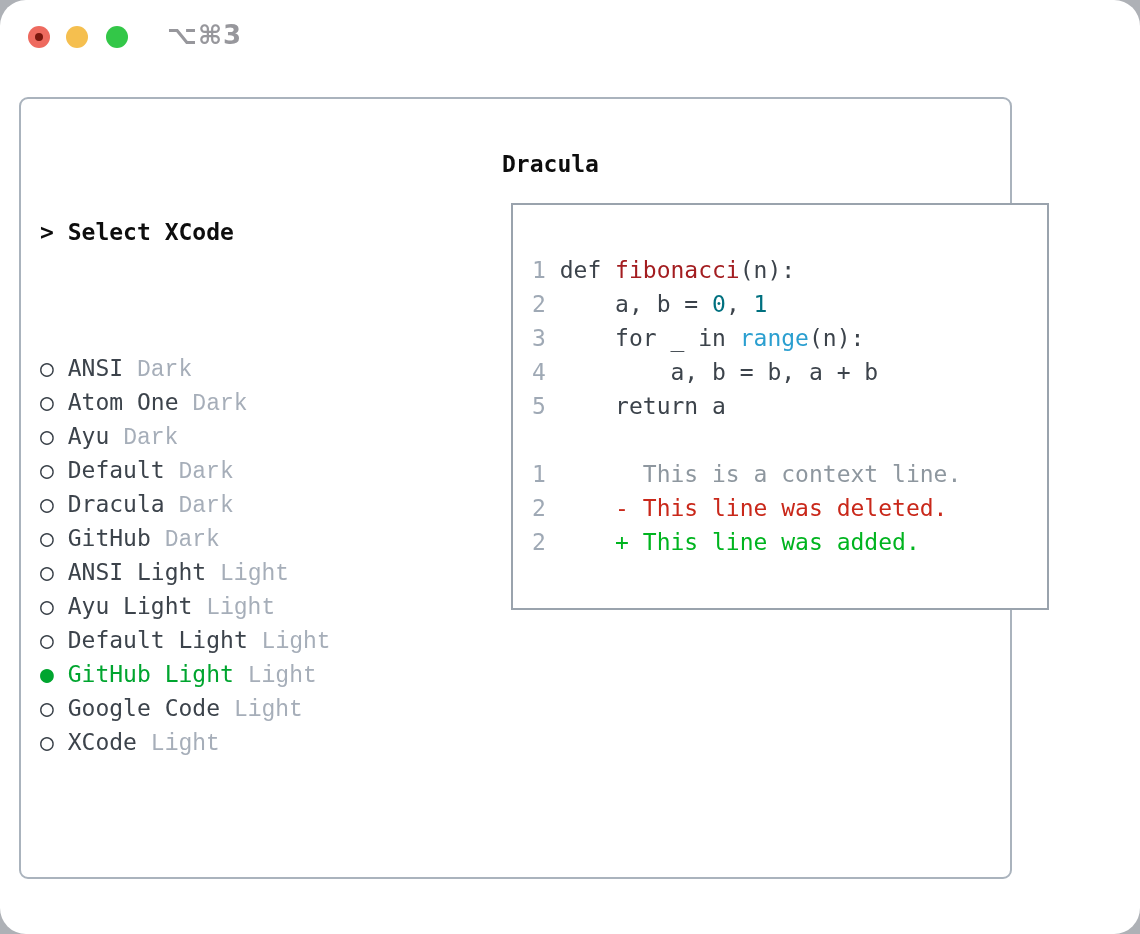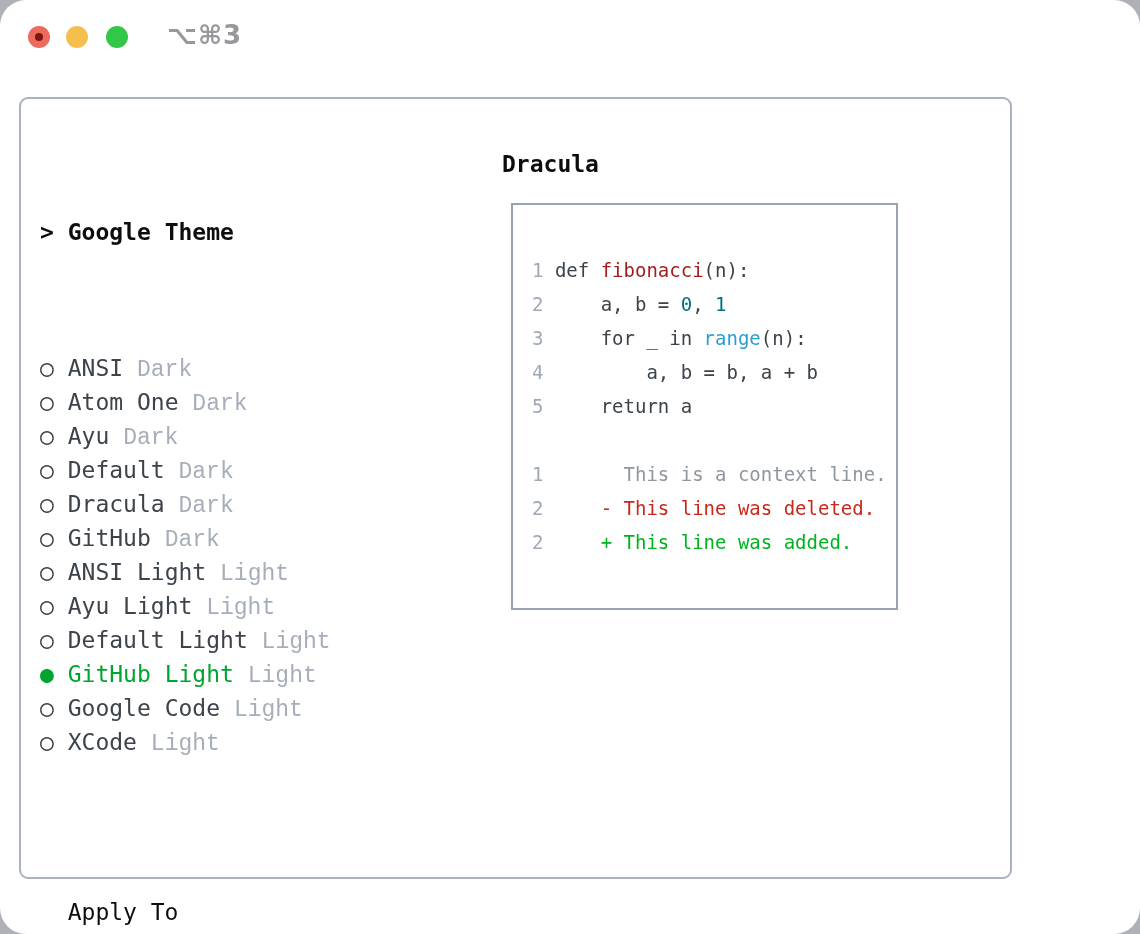--- a/index.html
+++ b/index.html
@@ -50,26 +50,26 @@
   .item .bullet{color:var(--text-dark);}
   .item.selected .bullet,.item.selected .name{color:var(--accent-green);}
   .apply-header{margin-top:34px;padding-left:2ch;color:var(--heading);}
   
   .preview-header{
     position:absolute;left:481px;top:48px;
     font-size:23px;line-height:34px;font-weight:bold;
     color:var(--heading);white-space:pre;
   }
   .preview-box{
-    position:absolute;left:490px;top:104px;width:387px;height:407px;
+    position:absolute;left:490px;top:104px;width:538px;height:407px;
     box-sizing:border-box;
     border:2px solid var(--preview-border);
     padding:48px 0 0 19px;
     background:#fff;
-    font-size:19px;line-height:34px;white-space:pre;
+    font-size:23px;line-height:34px;white-space:pre;
   }
   .cl{height:34px;}
   .c-lineno{color:var(--lineno);}
   .c-plain{color:var(--code-plain);}
   .c-func{color:var(--code-func);}
   .c-num{color:var(--code-number);}
   .c-call{color:var(--code-call);}
   .c-ctx{color:var(--diff-ctx);text-align:center;}
   .c-del{color:var(--diff-del);}
   .c-add{color:var(--diff-add);}
@@ -82,25 +82,24 @@
   <div class="titlebar">
     <span class="light light-close"></span>
     <span class="light light-min"></span>
     <span class="light light-zoom"></span>
     <span class="tb-title">⌥⌘3</span>
   </div>
 
   <div class="panel">
 
     <div class="left-col">
-      <div class="row header"><span>&gt;</span><span> </span><span>Google Theme</span></div>
+      <div class="row header"><span>&gt;</span><span> </span><span>Select XCode</span></div>
 
       <div><div class="row item"><span class="bullet">○</span> <span class="name">ANSI</span> <span class="variant">Dark</span></div><div class="row item"><span class="bullet">○</span> <span class="name">Atom One</span> <span class="variant">Dark</span></div><div class="row item"><span class="bullet">○</span> <span class="name">Ayu</span> <span class="variant">Dark</span></div><div class="row item"><span class="bullet">○</span> <span class="name">Default</span> <span class="variant">Dark</span></div><div class="row item"><span class="bullet">○</span> <span class="name">Dracula</span> <span class="variant">Dark</span></div><div class="row item"><span class="bullet">○</span> <span class="name">GitHub</span> <span class="variant">Dark</span></div><div class="row item"><span class="bullet">○</span> <span class="name">ANSI Light</span> <span class="variant">Light</span></div><div class="row item"><span class="bullet">○</span> <span class="name">Ayu Light</span> <span class="variant">Light</span></div><div class="row item"><span class="bullet">○</span> <span class="name">Default Light</span> <span class="variant">Light</span></div><div class="row item selected"><span class="bullet">●</span> <span class="name">GitHub Light</span> <span class="variant">Light</span></div><div class="row item"><span class="bullet">○</span> <span class="name">Google Code</span> <span class="variant">Light</span></div><div class="row item"><span class="bullet">○</span> <span class="name">XCode</span> <span class="variant">Light</span></div></div>
 
-      <div class="row apply-header">Apply To</div>
 
       
 
       
     </div>
 
     <div class="preview-header">Dracula</div>
 
     <div class="preview-box"><div class="cl"><span class="c-lineno">1 </span><span class="c-plain">def </span><span class="c-func">fibonacci</span><span class="c-plain">(n):</span></div><div class="cl"><span class="c-lineno">2 </span><span class="c-plain">    a, b = </span><span class="c-num">0</span><span class="c-plain">, </span><span class="c-num">1</span></div><div class="cl"><span class="c-lineno">3 </span><span class="c-plain">    for _ in </span><span class="c-call">range</span><span class="c-plain">(n):</span></div><div class="cl"><span class="c-lineno">4 </span><span class="c-plain">        a, b = b, a + b</span></div><div class="cl"><span class="c-lineno">5 </span><span class="c-plain">    return a</span></div><div class="cl">&nbsp;</div><div class="cl"><span class="c-lineno">1</span><span class="c-ctx">       This is a context line.</span></div><div class="cl"><span class="c-lineno">2</span><span class="c-del">     - This line was deleted.</span></div><div class="cl"><span class="c-lineno">2</span><span class="c-add">     + This line was added.</span></div></div>
 

